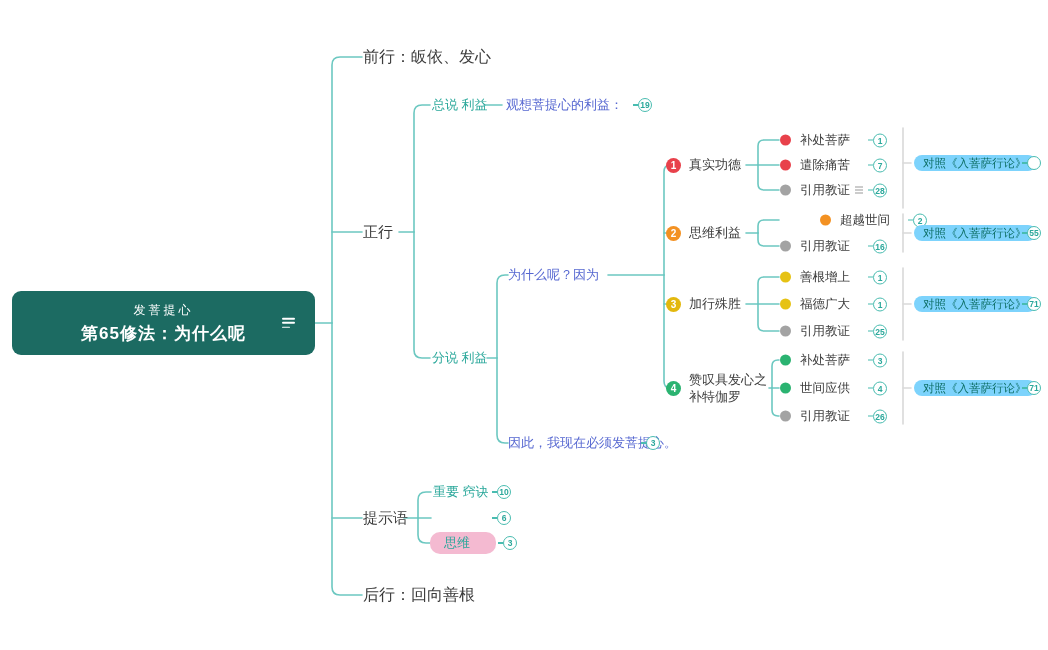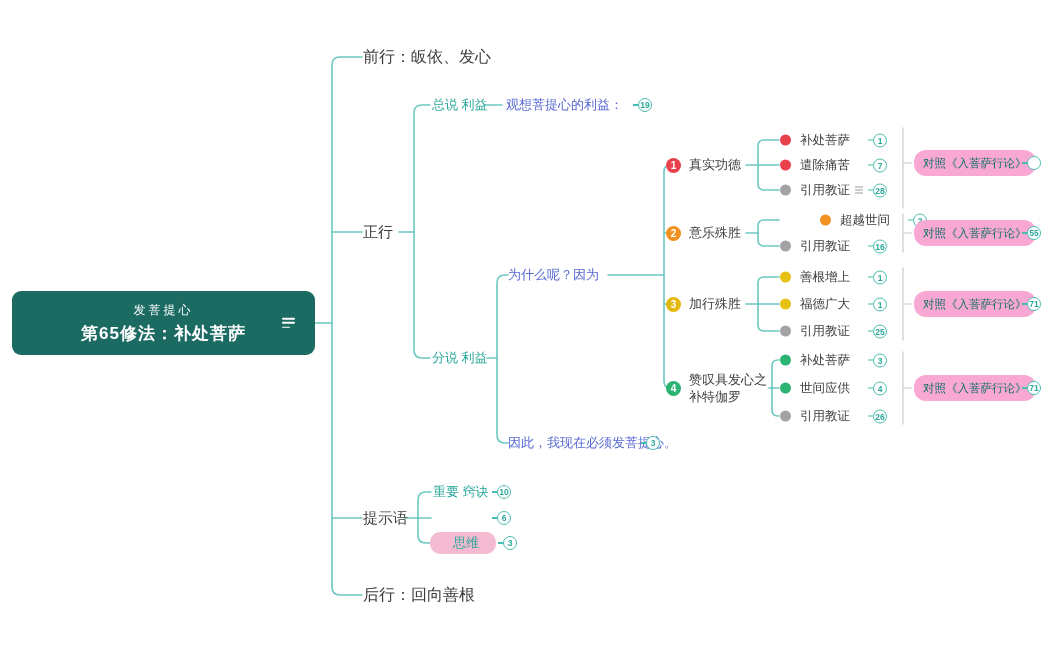--- a/index.html
+++ b/index.html
@@ -45,25 +45,25 @@
   .rgroup{margin-left:auto;display:inline-flex;align-items:center;}
 
   
   .badge{display:inline-flex;align-items:center;}
   .b-dash{width:5px;height:1.5px;background:#49bcb0;display:inline-block;}
   .bcirc{min-width:14px;height:14px;padding:0 1px;border:1.3px solid #49bcb0;border-radius:9px;
          color:#2ba89b;font-size:8.5px;font-weight:bold;display:inline-flex;align-items:center;
          justify-content:center;background:#fff;box-sizing:border-box;font-style:normal;}
 
   
-  .spill{height:26px;padding:0 9px;background:#f9a8d4;border-radius:12px;color:#0d6e64;
+  .spill{height:16px;padding:0 9px;background:#7dd3fc;border-radius:12px;color:#0d6e64;
          font-size:11.5px;display:inline-flex;align-items:center;}
 
   
-  .hint-pill{width:66px;height:22px;padding:0 0 0 23px;background:#f4bad1;border-radius:10px;
+  .hint-pill{width:66px;height:22px;padding:0 0 0 14px;background:#f4bad1;border-radius:10px;
              display:inline-flex;align-items:center;color:#2ba89b;font-size:13px;box-sizing:border-box;}
 
   
   .ngray{display:inline-flex;flex-direction:column;gap:1.6px;margin-right:5px;}
   .ngray i{width:8px;height:1.3px;background:#9a9a9a;display:block;}
 </style>
 </head>
 <body>
 
 <div class="map">
@@ -123,21 +123,21 @@
         <path d="M903,233 H911"></path>
       <path d="M903,268 V340"></path>
         <path d="M903,304 H911"></path>
       <path d="M903,352 V424"></path>
         <path d="M903,388 H911"></path>
     </g>
   </svg>
 
   <div class="root">
     <div class="sub">发菩提心</div>
-    <div class="ttl">第65修法：补处菩萨</div>
+    <div class="ttl">第65修法：为什么呢</div>
     <span class="root-notes">
         <i></i>
         <i></i>
         <i></i>
       </span>
   </div>
 
   <div class="abs lbl-dark fs14" style="left:363px;top:57px">前行：皈依、发心</div>
   <div class="abs lbl-dark fs15" style="left:363px;top:232px">正行</div>
   <div class="abs lbl-dark fs15" style="left:363px;top:518px">提示语</div>
@@ -200,21 +200,21 @@
     </span>
   </div>
   <div class="abs spill" style="left:914px;top:163px">对照《入菩萨行论》</div>
   <span class="abs badge" style="left:1022px;top:163px">
       <i class="b-dash"></i>
       <i class="bcirc"></i>
     </span>
 
   <div class="abs pnode" style="left:666px;top:233px">
     <i class="numcirc c2">2</i>
-    <span class="plabel">意乐殊胜</span>
+    <span class="plabel">思维利益</span>
   </div>
   <div class="abs crow" style="left:820px;top:220px">
     <i class="dot d-orange"></i>
     <span class="clabel">超越世间</span>
     <span class="rgroup">
         <span class="badge">
           <i class="b-dash"></i>
           <i class="bcirc">2</i>
         </span>
       </span>

